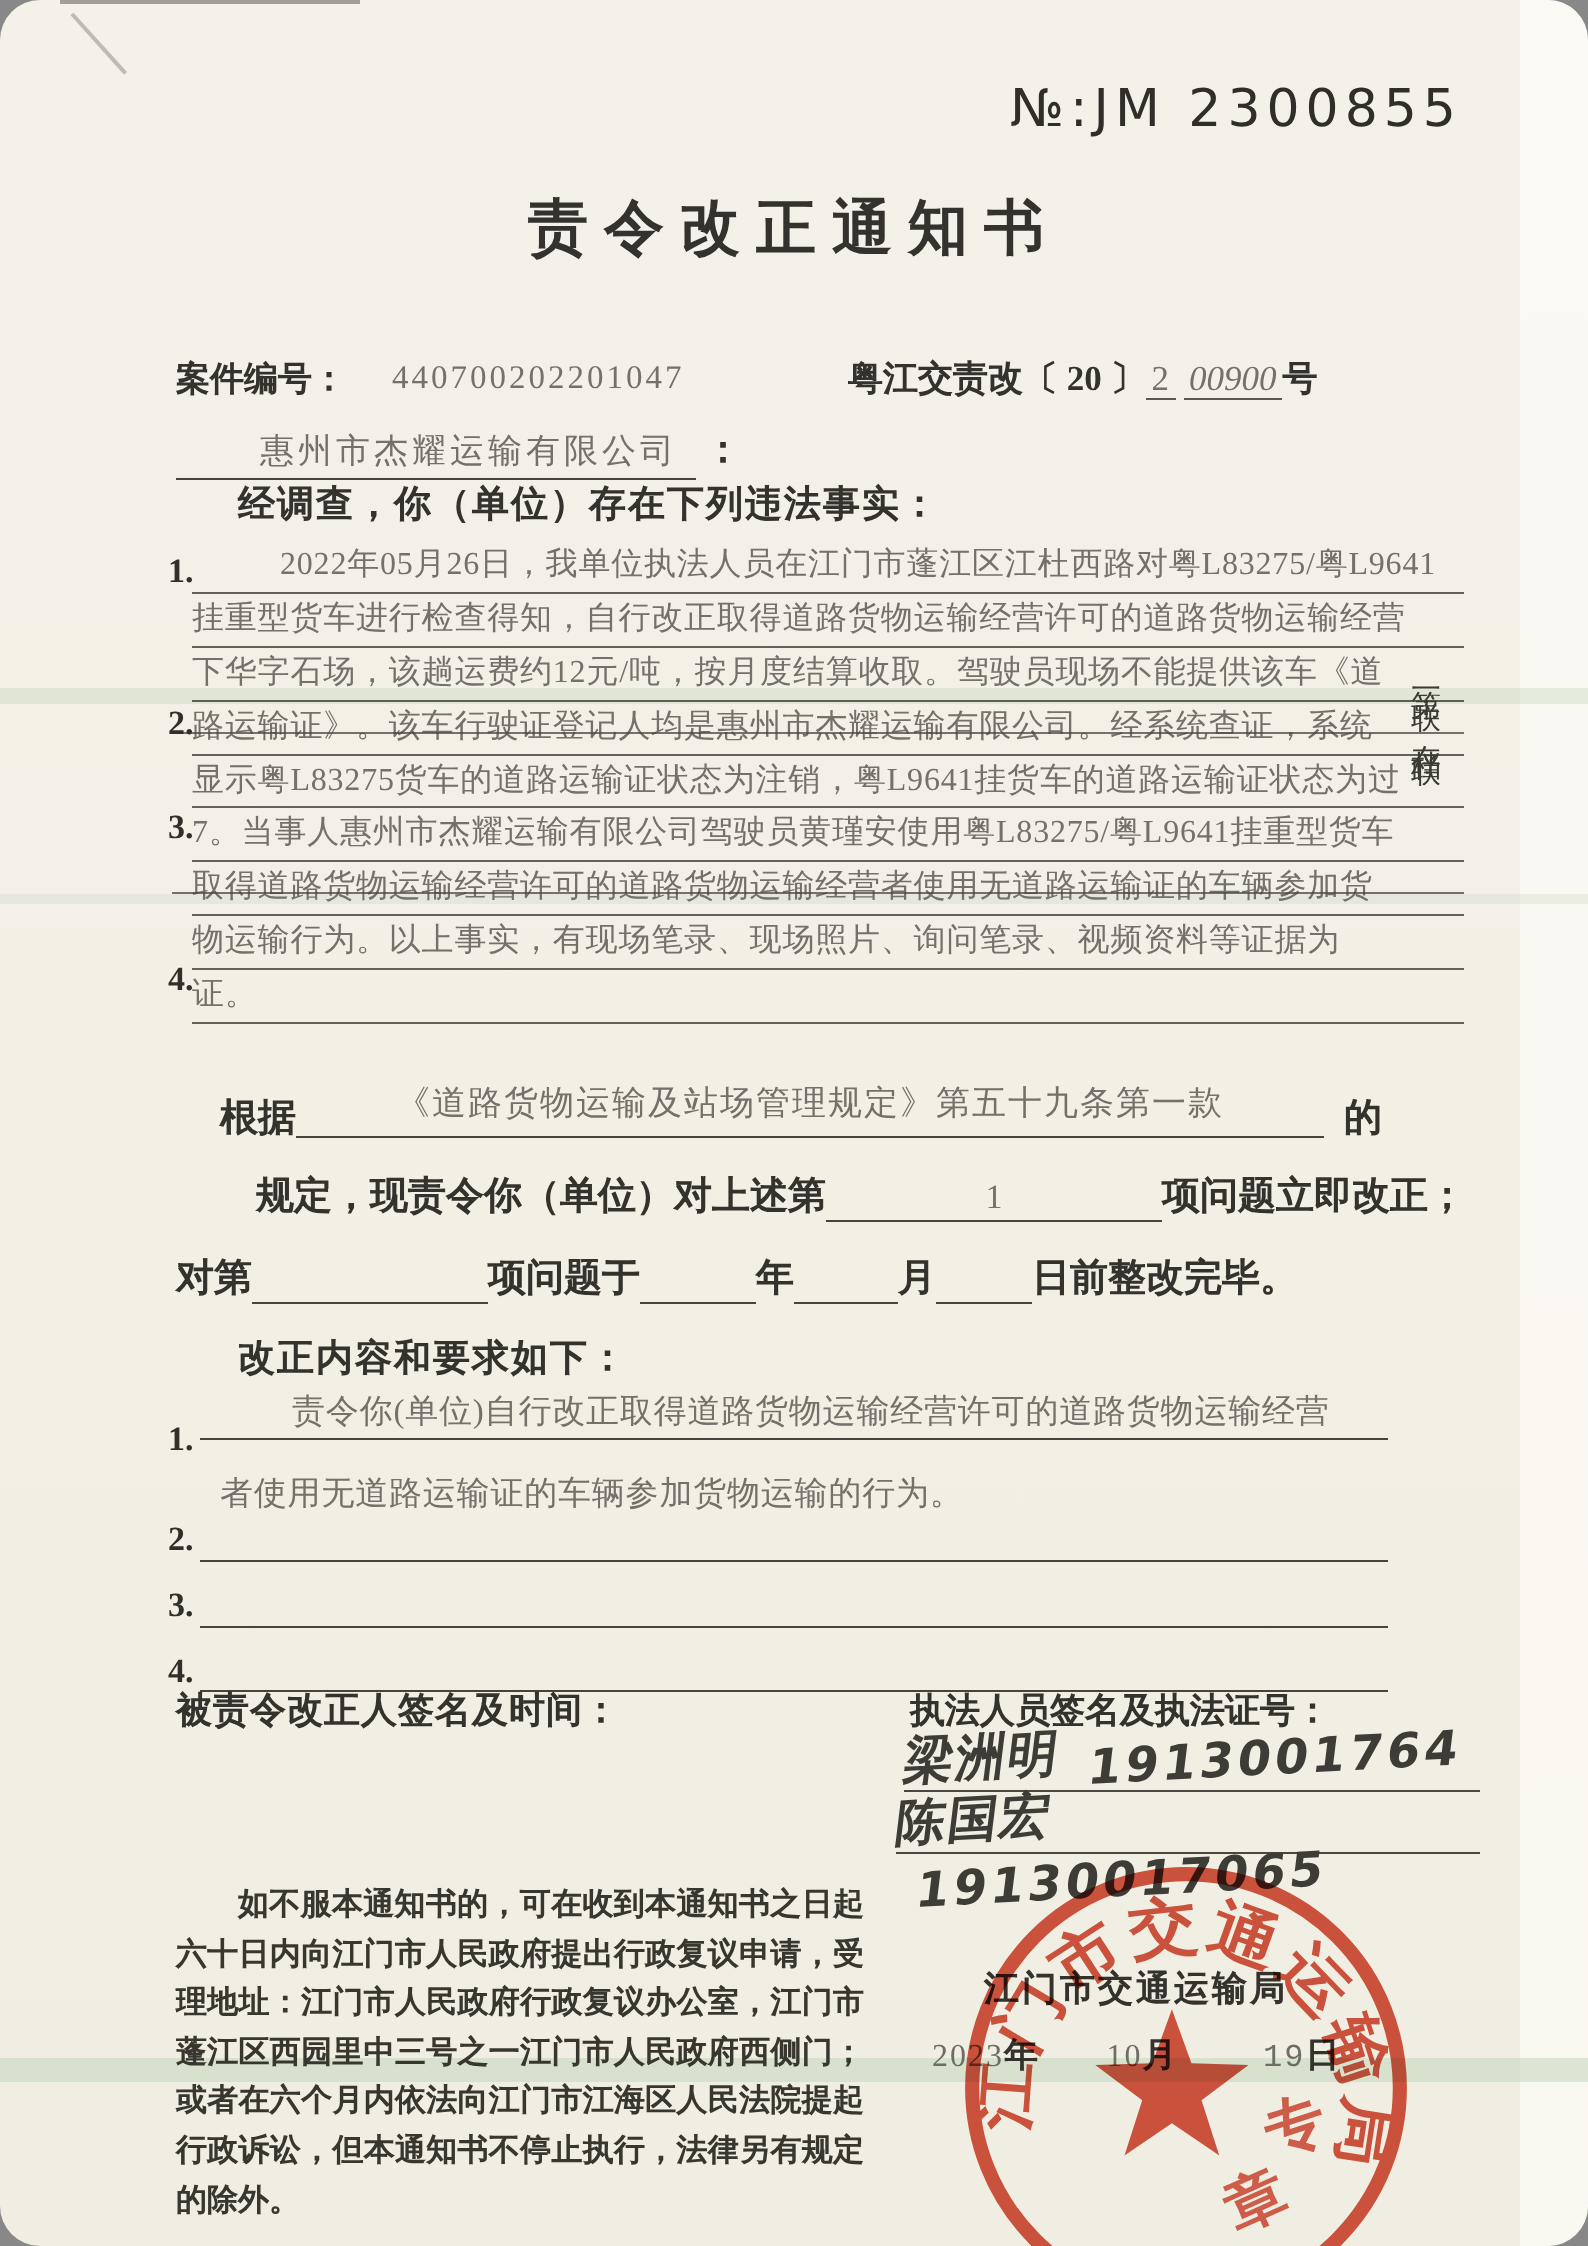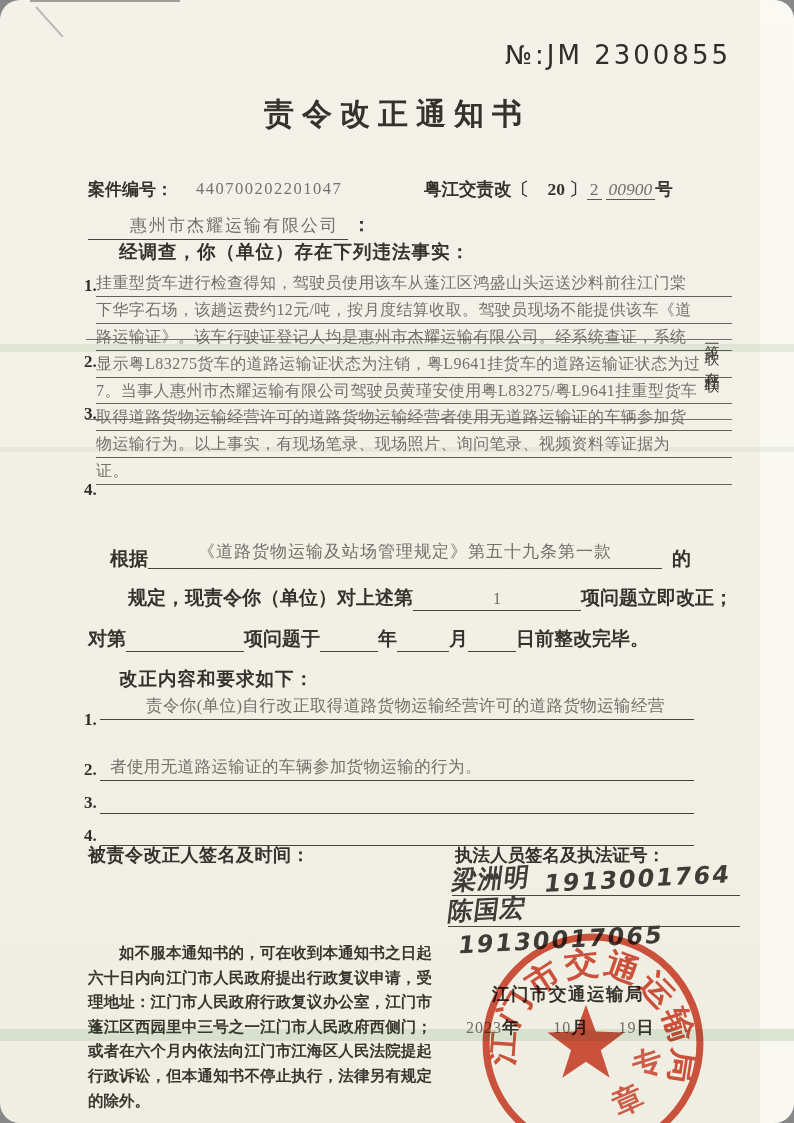--- a/index.html
+++ b/index.html
@@ -85,37 +85,38 @@
   <div class="band" style="top:447px;height:5px;background:rgba(205,218,200,.35);"></div>
   <div class="band" style="top:1029px;height:12px;background:rgba(200,216,194,.6);"></div>
 
   <div class="abs serial">№:JM 2300855</div>
   <div class="abs title">责令改正通知书</div>
 
   <div class="abs case-label printed">案件编号：</div>
   <div class="abs case-value fill">440700202201047</div>
   <div class="abs ref-group">
     <span>粤江交责改〔</span>
-    <span style="margin-left:14px;">20</span>
+    <span style="">20</span>
     <span>〕</span><span class="ref-fill">2</span><span class="ref-fill" style="margin-left:4px;font-style:italic;">00900</span><span>号</span>
   </div>
 
   <div class="abs recip-line">
     <span class="recip-name fill">惠州市杰耀运输有限公司</span>
   </div>
   <div class="abs recip-colon printed">：</div>
   <div class="abs intro printed">经调查，你（单位）存在下列违法事实：</div>
 
   <div class="fact-num" style="top:276px;">1.</div>
   <div class="fact-num" style="top:352px;">2.</div>
   <div class="fact-num" style="top:404px;">3.</div>
   <div class="fact-num" style="top:480px;">4.</div>
 
   <div class="abs facts">
-    <div class="fact-row">挂重型货车进行检查得知，驾驶员使用该车从蓬江区鸿盛山头运送沙料前往江门棠</div>
+    <div class="fact-row indent">2022年05月26日，我单位执法人员在江门市蓬江区江杜西路对粤L83275/粤L9641</div>
+    <div class="fact-row">挂重型货车进行检查得知，自行改正取得道路货物运输经营许可的道路货物运输经营</div>
     <div class="fact-row">下华字石场，该趟运费约12元/吨，按月度结算收取。驾驶员现场不能提供该车《道</div>
     <div class="fact-row struck">路运输证》。该车行驶证登记人均是惠州市杰耀运输有限公司。经系统查证，系统</div>
     <div class="fact-row">显示粤L83275货车的道路运输证状态为注销，粤L9641挂货车的道路运输证状态为过</div>
     <div class="fact-row">7。当事人惠州市杰耀运输有限公司驾驶员黄瑾安使用粤L83275/粤L9641挂重型货车</div>
     <div class="fact-row struck">取得道路货物运输经营许可的道路货物运输经营者使用无道路运输证的车辆参加货</div>
     <div class="fact-row">物运输行为。以上事实，有现场笔录、现场照片、询问笔录、视频资料等证据为</div>
     <div class="fact-row">证。</div>
   </div>
 
   <div class="abs basis">
@@ -131,21 +132,21 @@
   <div class="abs deadline printed">
     <span>对第</span><span class="blank" style="width:118px;"></span><span>项问题于</span><span class="blank" style="width:58px;"></span><span>年</span><span class="blank" style="width:52px;"></span><span>月</span><span class="blank" style="width:48px;"></span><span>日前整改完毕。</span>
   </div>
 
   <div class="abs corr-header printed">改正内容和要求如下：</div>
 
   <div class="corr-num" style="top:710px;">1.</div>
   <div class="corr-line" style="top:695px;height:24px;">
     <span class="corr-text" style="padding-left:46px;">责令你(单位)自行改正取得道路货物运输经营许可的道路货物运输经营</span>
   </div>
-  <div class="abs corr-text" style="top:756px;left:110px;">者使用无道路运输证的车辆参加货物运输的行为。</div>
+  <div class="abs corr-text" style="top:736px;left:110px;">者使用无道路运输证的车辆参加货物运输的行为。</div>
 
   <div class="corr-num" style="top:760px;">2.</div>
   <div class="corr-line" style="top:760px;height:20px;"></div>
 
   <div class="corr-num" style="top:793px;">3.</div>
   <div class="corr-line" style="top:793px;height:20px;"></div>
 
   <div class="corr-num" style="top:826px;">4.</div>
   <div class="corr-line" style="top:826px;height:19px;"></div>
 
@@ -160,21 +161,21 @@
     <span class="hand hand-name">陈国宏</span>
     <span class="hand hand-id">19130017065</span>
   </div>
 
   <div class="abs appeal">如不服本通知书的，可在收到本通知书之日起六十日内向江门市人民政府提出行政复议申请，受理地址：江门市人民政府行政复议办公室，江门市蓬江区西园里中三号之一江门市人民政府西侧门；或者在六个月内依法向江门市江海区人民法院提起行政诉讼，但本通知书不停止执行，法律另有规定的除外。</div>
 
   <div class="abs agency">江门市交通运输局</div>
   <div class="abs date-row">
     <span class="date-num">2023</span><span>年</span>
     <span class="date-num" style="margin-left:30px;text-align:right;">10</span><span>月</span>
-    <span class="date-num" style="margin-left:26px;">19</span><span>日</span>
+    <span class="date-num" style="margin-left:39px;font-family:Liberation Mono, monospace;">19</span><span>日</span>
   </div>
 
   <svg class="abs stamp" viewBox="0 0 230 230">
     <defs>
       <path id="ringArc" d="M 38,142 A 79,79 0 1 1 192,142" fill="none"></path>
     </defs>
     <circle cx="115" cy="115" r="106" fill="none" stroke="#d23f28" stroke-width="7"></circle>
     <text font-size="31" font-weight="700" fill="#d23f28" font-family="'Liberation Serif',serif" letter-spacing="2">
       <textPath href="#ringArc" startOffset="2%" textLength="290" lengthAdjust="spacingAndGlyphs">江门市交通运输局</textPath>
     </text>

